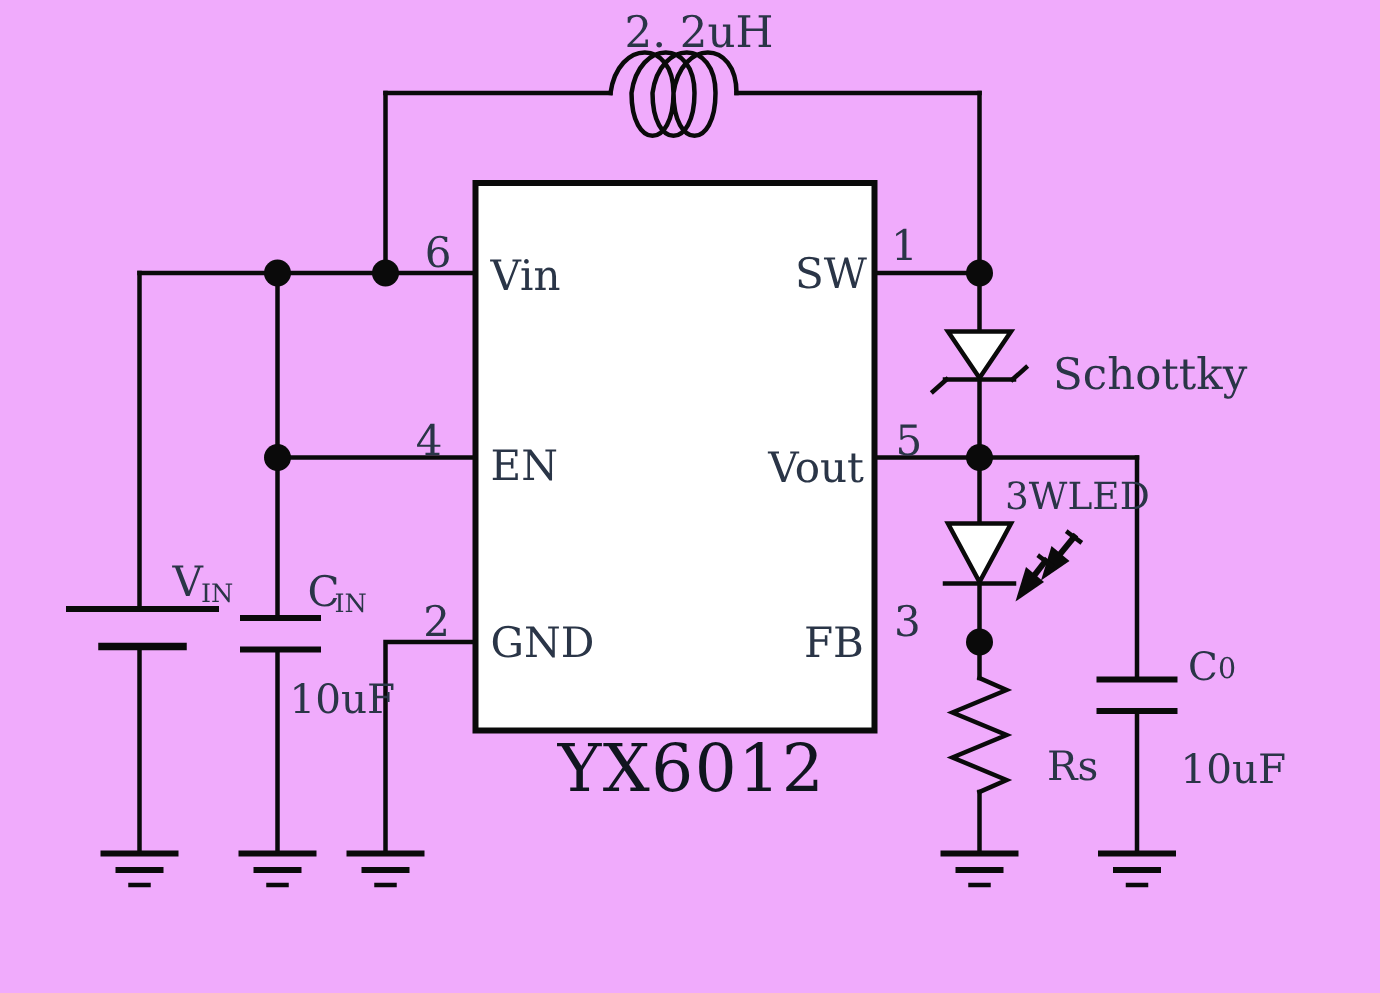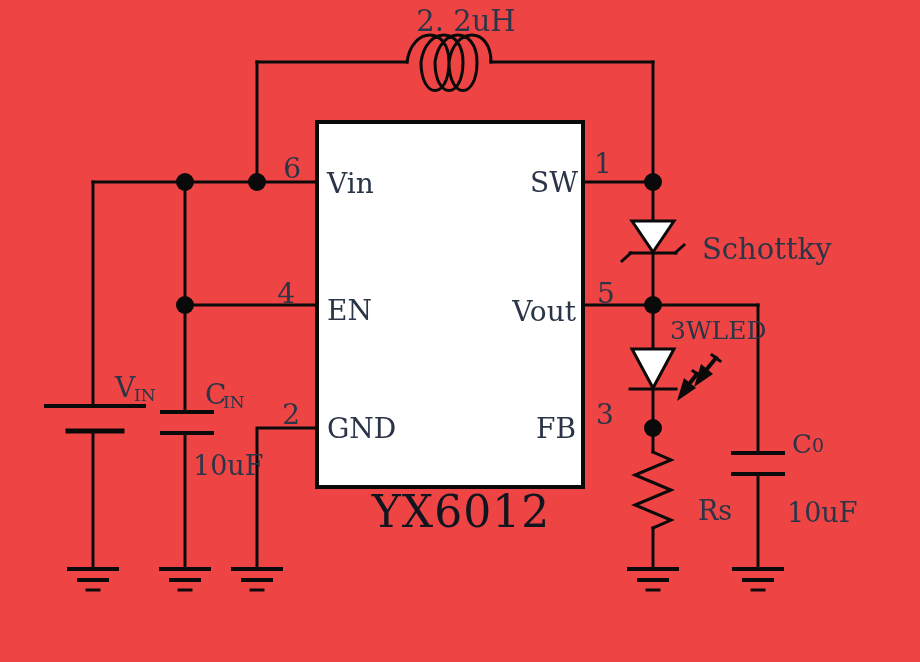--- a/index.html
+++ b/index.html
@@ -1,19 +1,19 @@
 <!DOCTYPE html>
 <html><head>
 <meta charset="utf-8">
 <style>
   html,body{margin:0;padding:0;background:#ffffff;}
   .canvas{
     position:relative;
     width:920px;height:662px;
-    background:#ef4444;
+    background:#f0abfc;
     font-family:"DejaVu Serif", serif;
   }
   svg{display:block;}
   .w{stroke:#0a0a0a;stroke-width:3;fill:none;stroke-linecap:square;}
   .w4{stroke:#0a0a0a;stroke-width:4;fill:none;stroke-linecap:square;}
   .w5{stroke:#0a0a0a;stroke-width:5;fill:none;stroke-linecap:square;}
   .sym{stroke:#0a0a0a;stroke-width:3;fill:#ffffff;stroke-linejoin:miter;}
   .dot{fill:#0a0a0a;stroke:none;}
   .arr{fill:#0a0a0a;stroke:none;}
   .lbl{font-family:"DejaVu Serif", serif;fill:#2a3547;}

